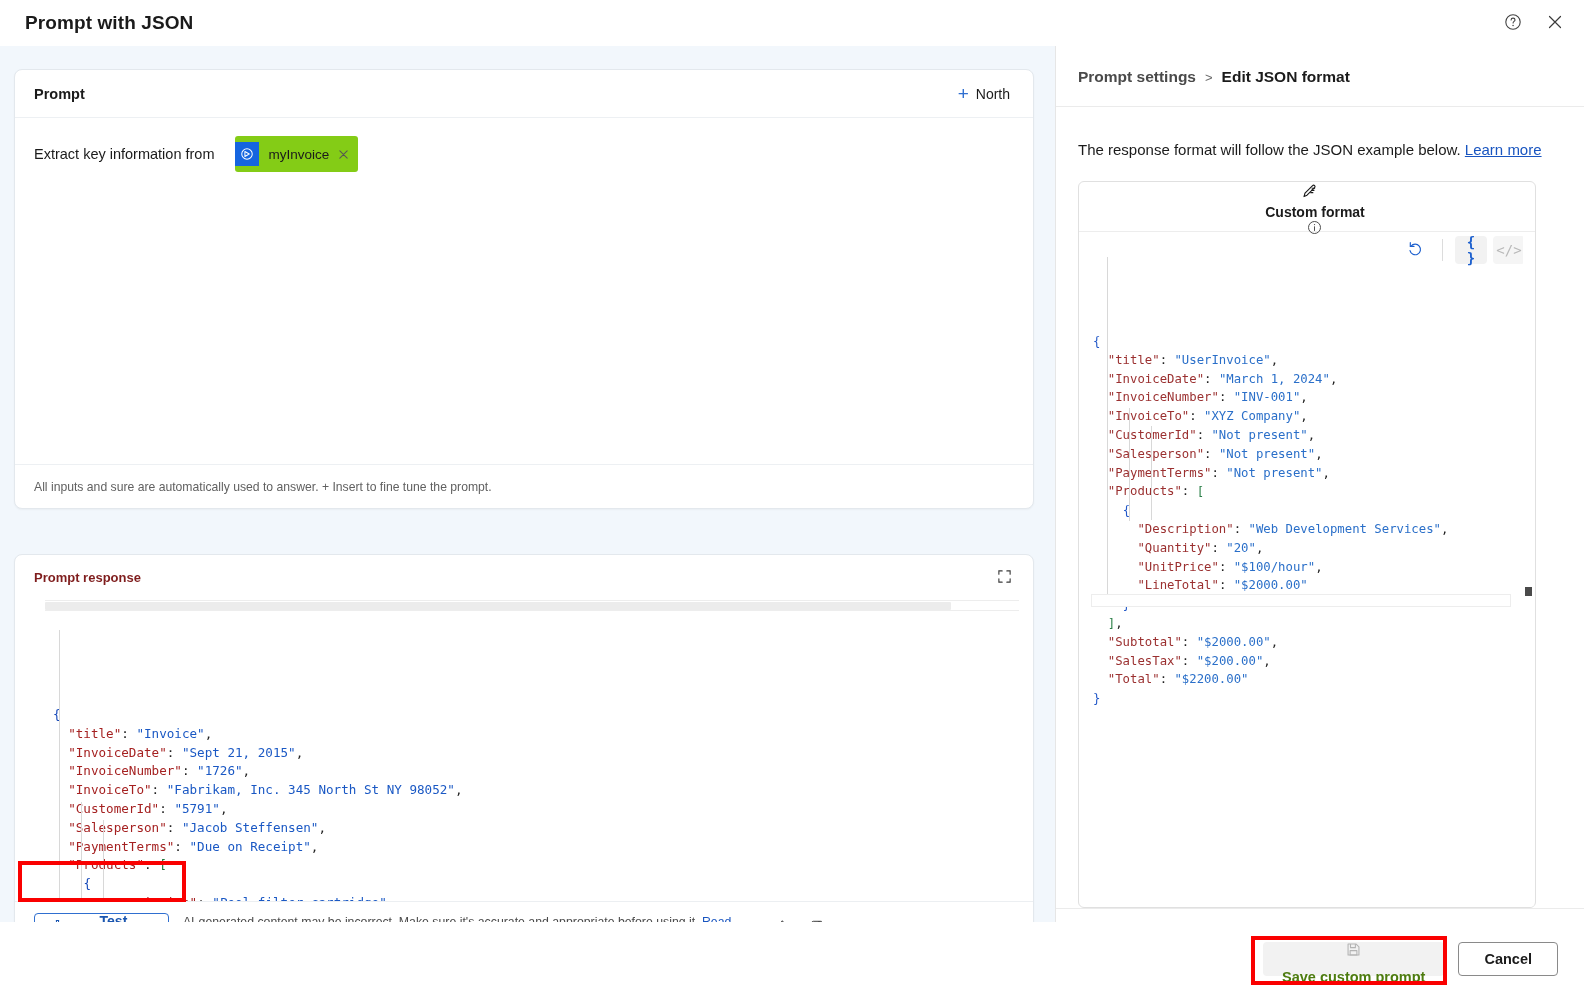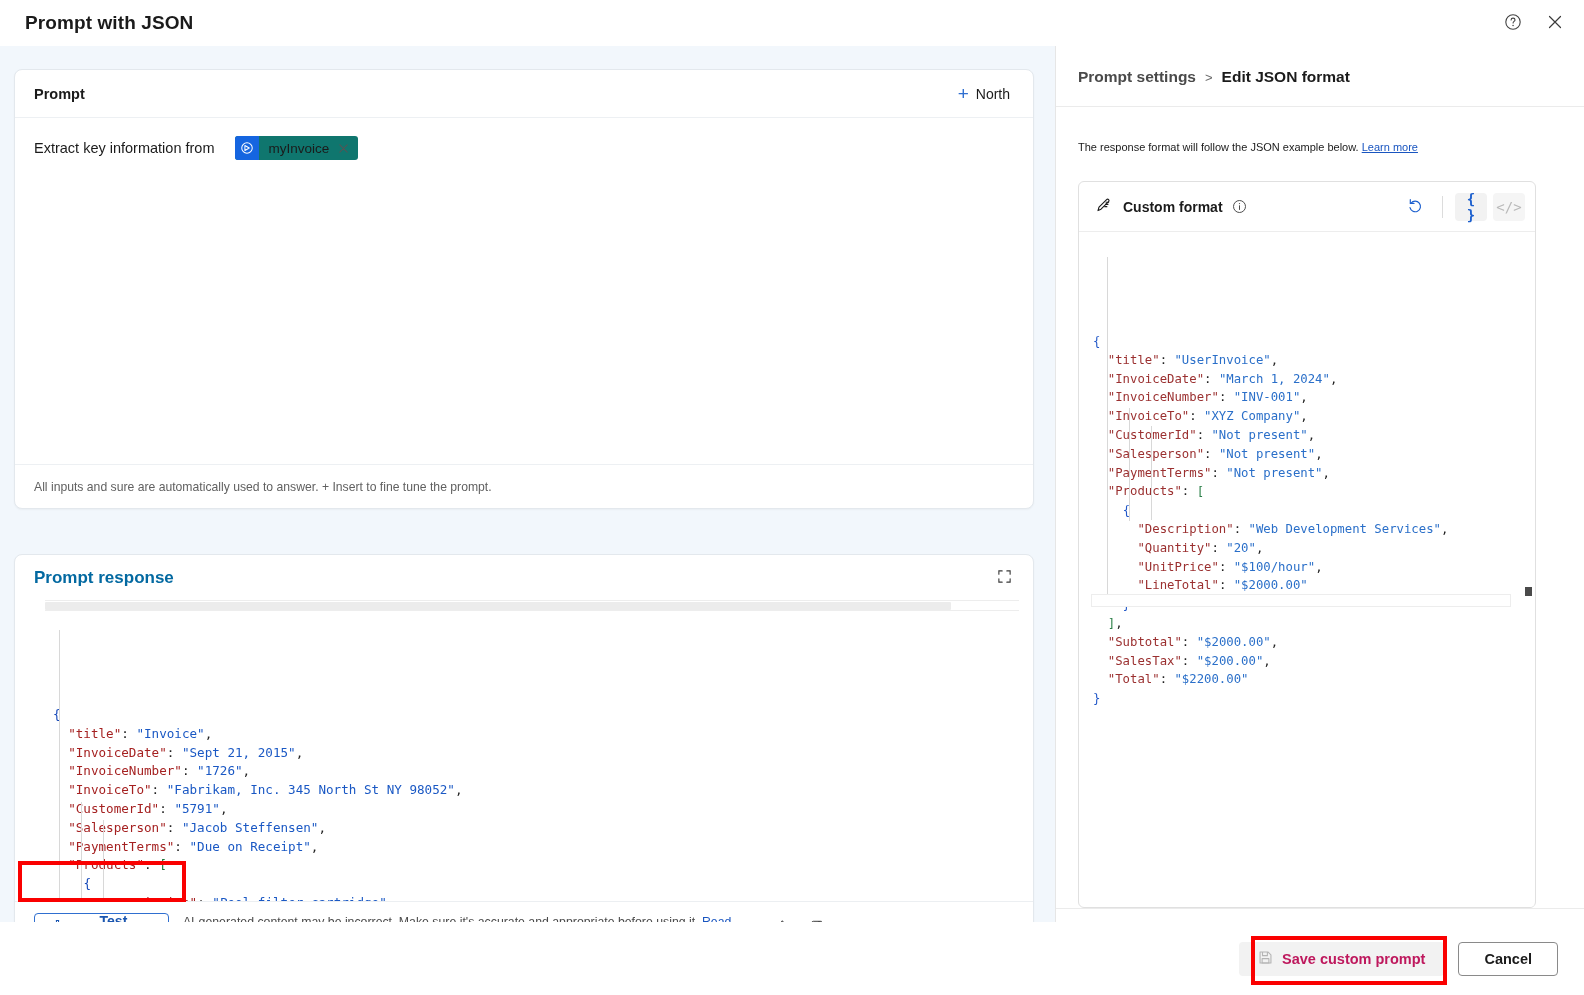--- a/index.html
+++ b/index.html
@@ -95,22 +95,22 @@
   .prompt-body {
     flex: 1;
     padding: 18px 19px 0 19px;
   }
   .prompt-line {
     display: flex; align-items: center;
     font-size: 14.5px; color: #1b1b1b; gap: 11px;
   }
   .chip {
     display: inline-flex; align-items: center;
-    height: 24px;
-    background: #0f766e;
+    height: 36px;
+    background: #84cc16;
     border-radius: 3px;
     margin-left: 9px;
     overflow: hidden;
   }
   .chip-icon {
     width: 24px; height: 24px;
     background: #1565e0;
     display: flex; align-items: center; justify-content: center;
     flex-shrink: 0;
   }
@@ -137,21 +137,21 @@
     left: 14px; top: 508px;
     width: 1020px; height: 402px;
     display: flex; flex-direction: column;
     overflow: hidden;
   }
   .response-head {
     height: 45px;
     display: flex; align-items: center;
     padding: 0 14px 0 19px;
   }
-  .response-head-title { font-size: 17px; font-weight: 600; color: #0369a1; }
+  .response-head-title { font-size: 13px; font-weight: 600; color: #7f1d1d; }
   .expand-btn { margin-left: auto; }
 
   .code-wrap {
     position: relative;
     flex: 1;
     margin: 0 14px 0 30px;
     overflow: hidden;
     background: #ffffff;
   }
   .hscroll-top {
@@ -209,38 +209,39 @@
   }
   .bc-parent { color: #4a4a4a; font-weight: bold; }
   .bc-sep { color: #6a6a6a; font-size: 13px; }
   .bc-current { font-weight: 700; }
   .rp-divider {
     position: absolute; top: 60px; left: 0; width: 529px; height: 1px;
     background: #ebebeb;
   }
   .rp-desc {
     position: absolute; top: 95px; left: 22px;
-    font-size: 11px; color: #1b1b1b;
+    font-size: 15px; color: #1b1b1b;
   }
   .rp-desc a { color: #1955c0; }
 
   .format-card {
     position: absolute;
     left: 22px; top: 135px;
     width: 458px; height: 727px;
     border: 1px solid #e0e0e0;
     border-radius: 6px;
     background: #ffffff;
     display: flex; flex-direction: column;
     overflow: hidden;
   }
   .format-head {
     height: 50px; display: flex; align-items: center;
     padding: 0 10px 0 16px;
     border-bottom: 1px solid #ededed;
+    flex-direction: column;
   }
   .format-title {
     font-size: 14px; font-weight: 600; color: #1b1b1b;
     margin-left: 10px;
   }
   .info-icon { margin-left: 9px; display: flex; align-items: center; }
   .format-tools { margin-left: auto; display: flex; align-items: center; gap: 6px; }
   .vbar { width: 1px; height: 22px; background: #dcdcdc; margin: 0 6px; }
   .toggle-btn {
     width: 32px; height: 28px; border-radius: 4px;
@@ -297,23 +298,24 @@
     position: absolute; left: 0; bottom: 0;
     width: 1584px; height: 73px;
     background: #ffffff;
     display: flex; align-items: center; justify-content: flex-end;
     padding-right: 26px; gap: 14px;
   }
   .btn-primary-disabled {
     display: flex; align-items: center; gap: 9px;
     height: 34px; padding: 0 19px;
     background: #f2f2f2; border: none; border-radius: 4px;
-    color: #be185d; font-size: 14.5px; font-weight: 600;
+    color: #4d7c0f; font-size: 14.5px; font-weight: 600;
     font-family: "Liberation Sans", sans-serif;
     cursor: default;
+    flex-direction: column;
   }
   .btn-secondary {
     height: 34px; padding: 0 25px;
     background: #ffffff; border: 1px solid #8a8a8a; border-radius: 4px;
     color: #1b1b1b; font-size: 14.5px; font-weight: 600;
     font-family: "Liberation Sans", sans-serif;
     cursor: pointer;
   }
 
   

